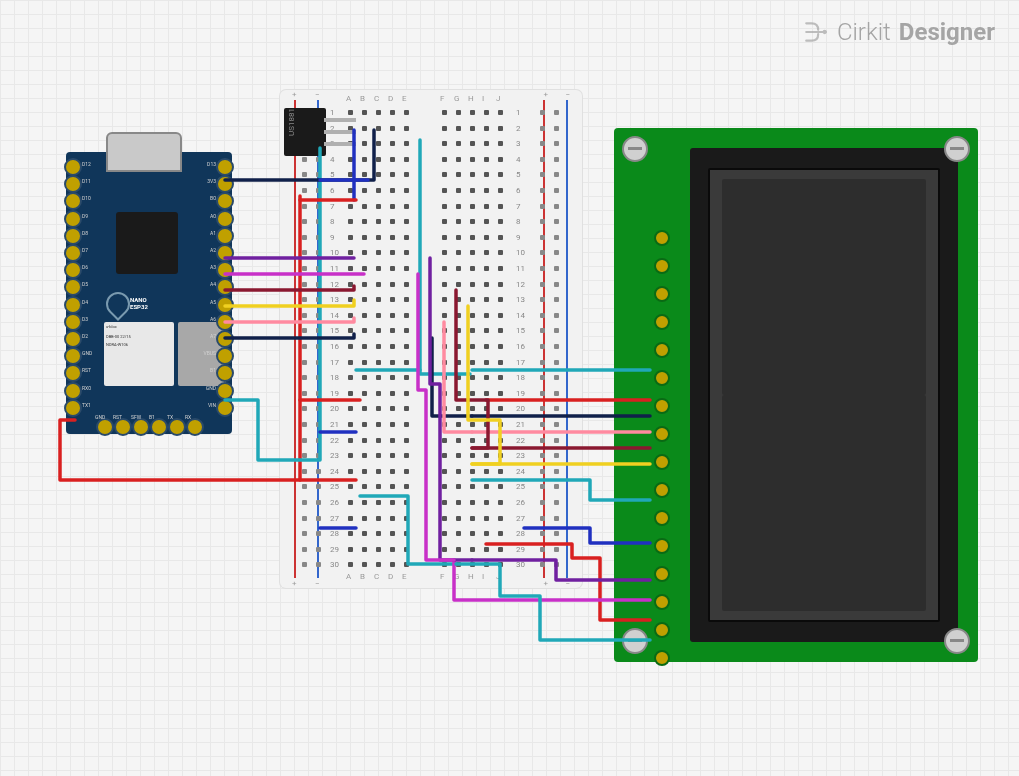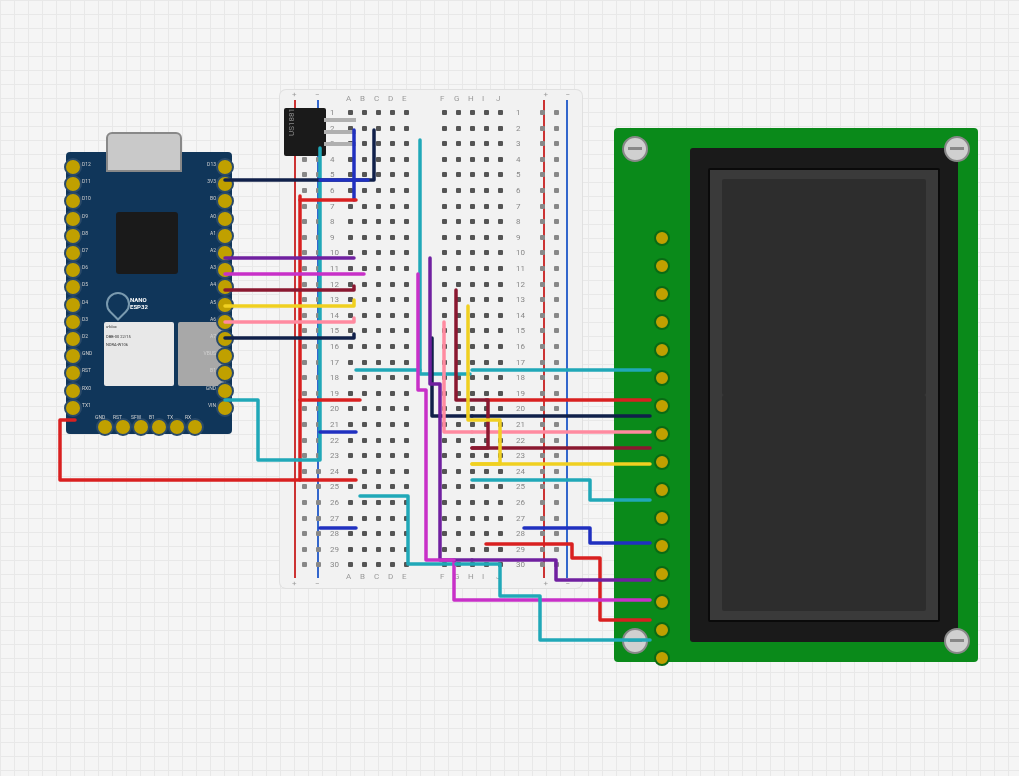--- a/index.html
+++ b/index.html
@@ -49,20 +49,28 @@
 
   
   svg.wires { position:absolute; left:0; top:0; width:1019px; height:776px; pointer-events:none; }
   svg.wires path { fill:none; stroke-width:3.5; stroke-linecap:round; stroke-linejoin:round; }
 </style>
 </head>
 <body>
 
 <div class="canvas">
 
+  <div class="logo">
+    <svg class="logo-icon" viewBox="0 0 24 24">
+        <path d="M3 4 L8 4 M3 12 L8 12 M3 20 L8 20 M8 4 Q14 4 14 10 M8 12 L14 12 M8 20 Q14 20 14 14 M14 12 L21 12" stroke="#a5a5a5" stroke-width="2" fill="none" stroke-linecap="round"></path>
+        <circle cx="20" cy="12" r="2" fill="#a5a5a5"></circle>
+      </svg>
+    <span>Cirkit</span>
+    <span class="bold">Designer</span>
+  </div>
 
   <div class="breadboard">
     <div class="rail-line rail-red" style="left:14px"></div>
     <div class="rail-line rail-blue" style="left:37px"></div>
     <div class="rail-line rail-red" style="right:37px"></div>
     <div class="rail-line rail-blue" style="right:14px"></div>
     <span class="bb-label" style="left:12px;top:0">+</span>
     <span class="bb-label" style="left:35px;top:0">−</span>
     <span class="bb-label" style="right:34px;top:0">+</span>
     <span class="bb-label" style="right:12px;top:0">−</span>

